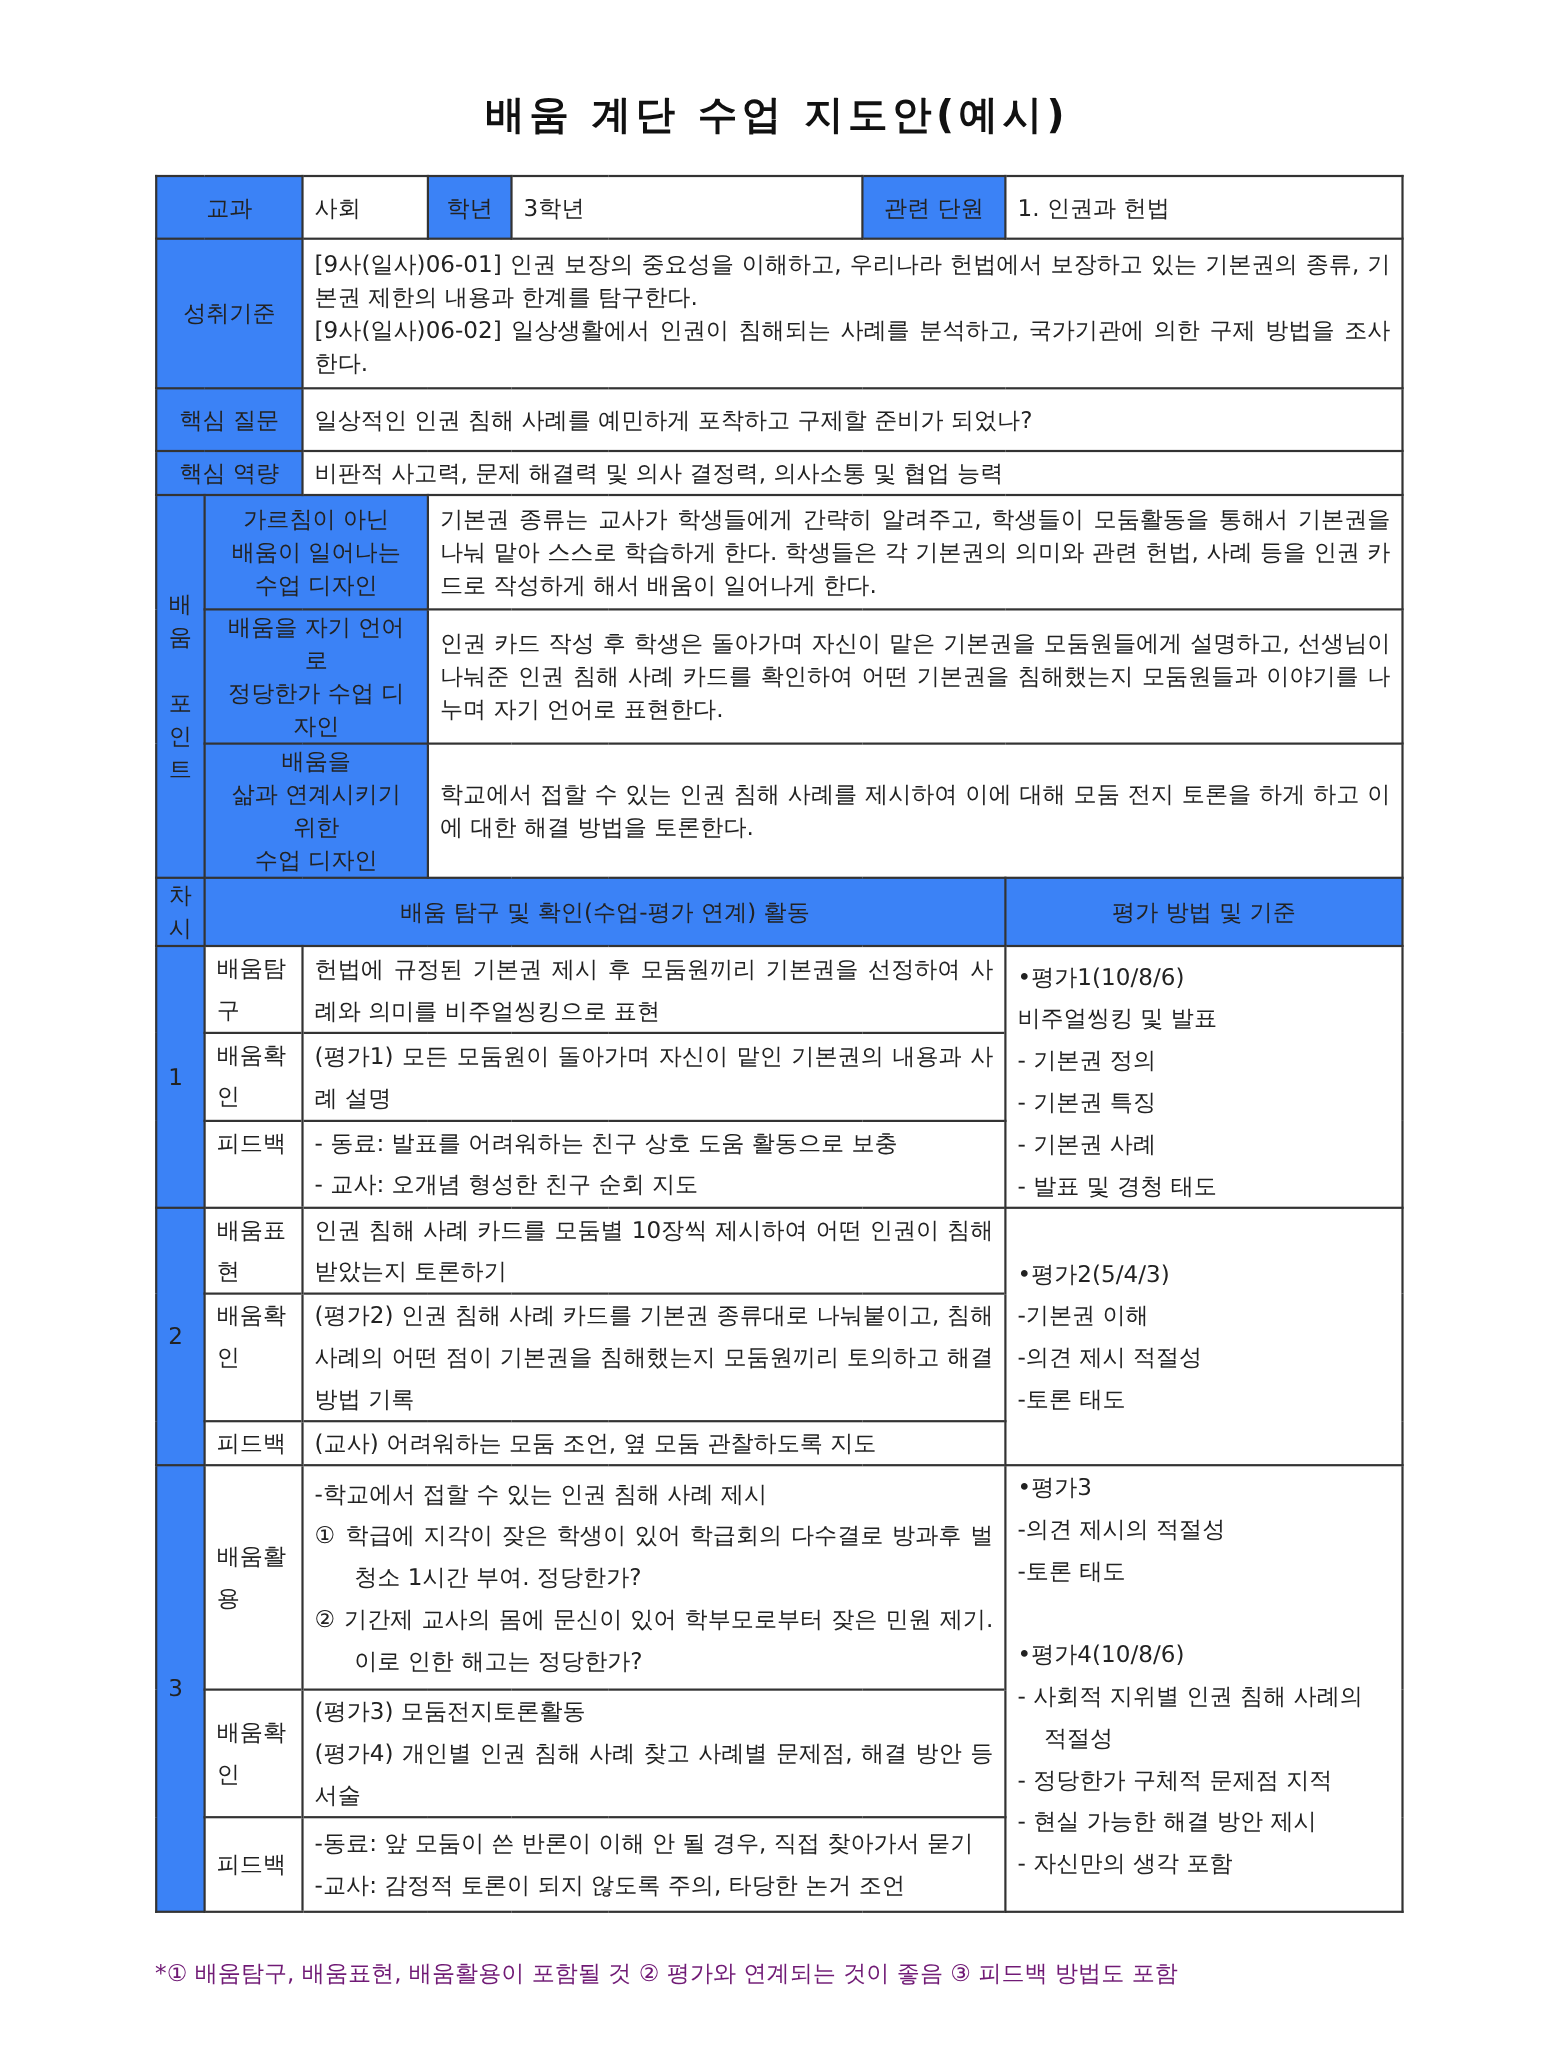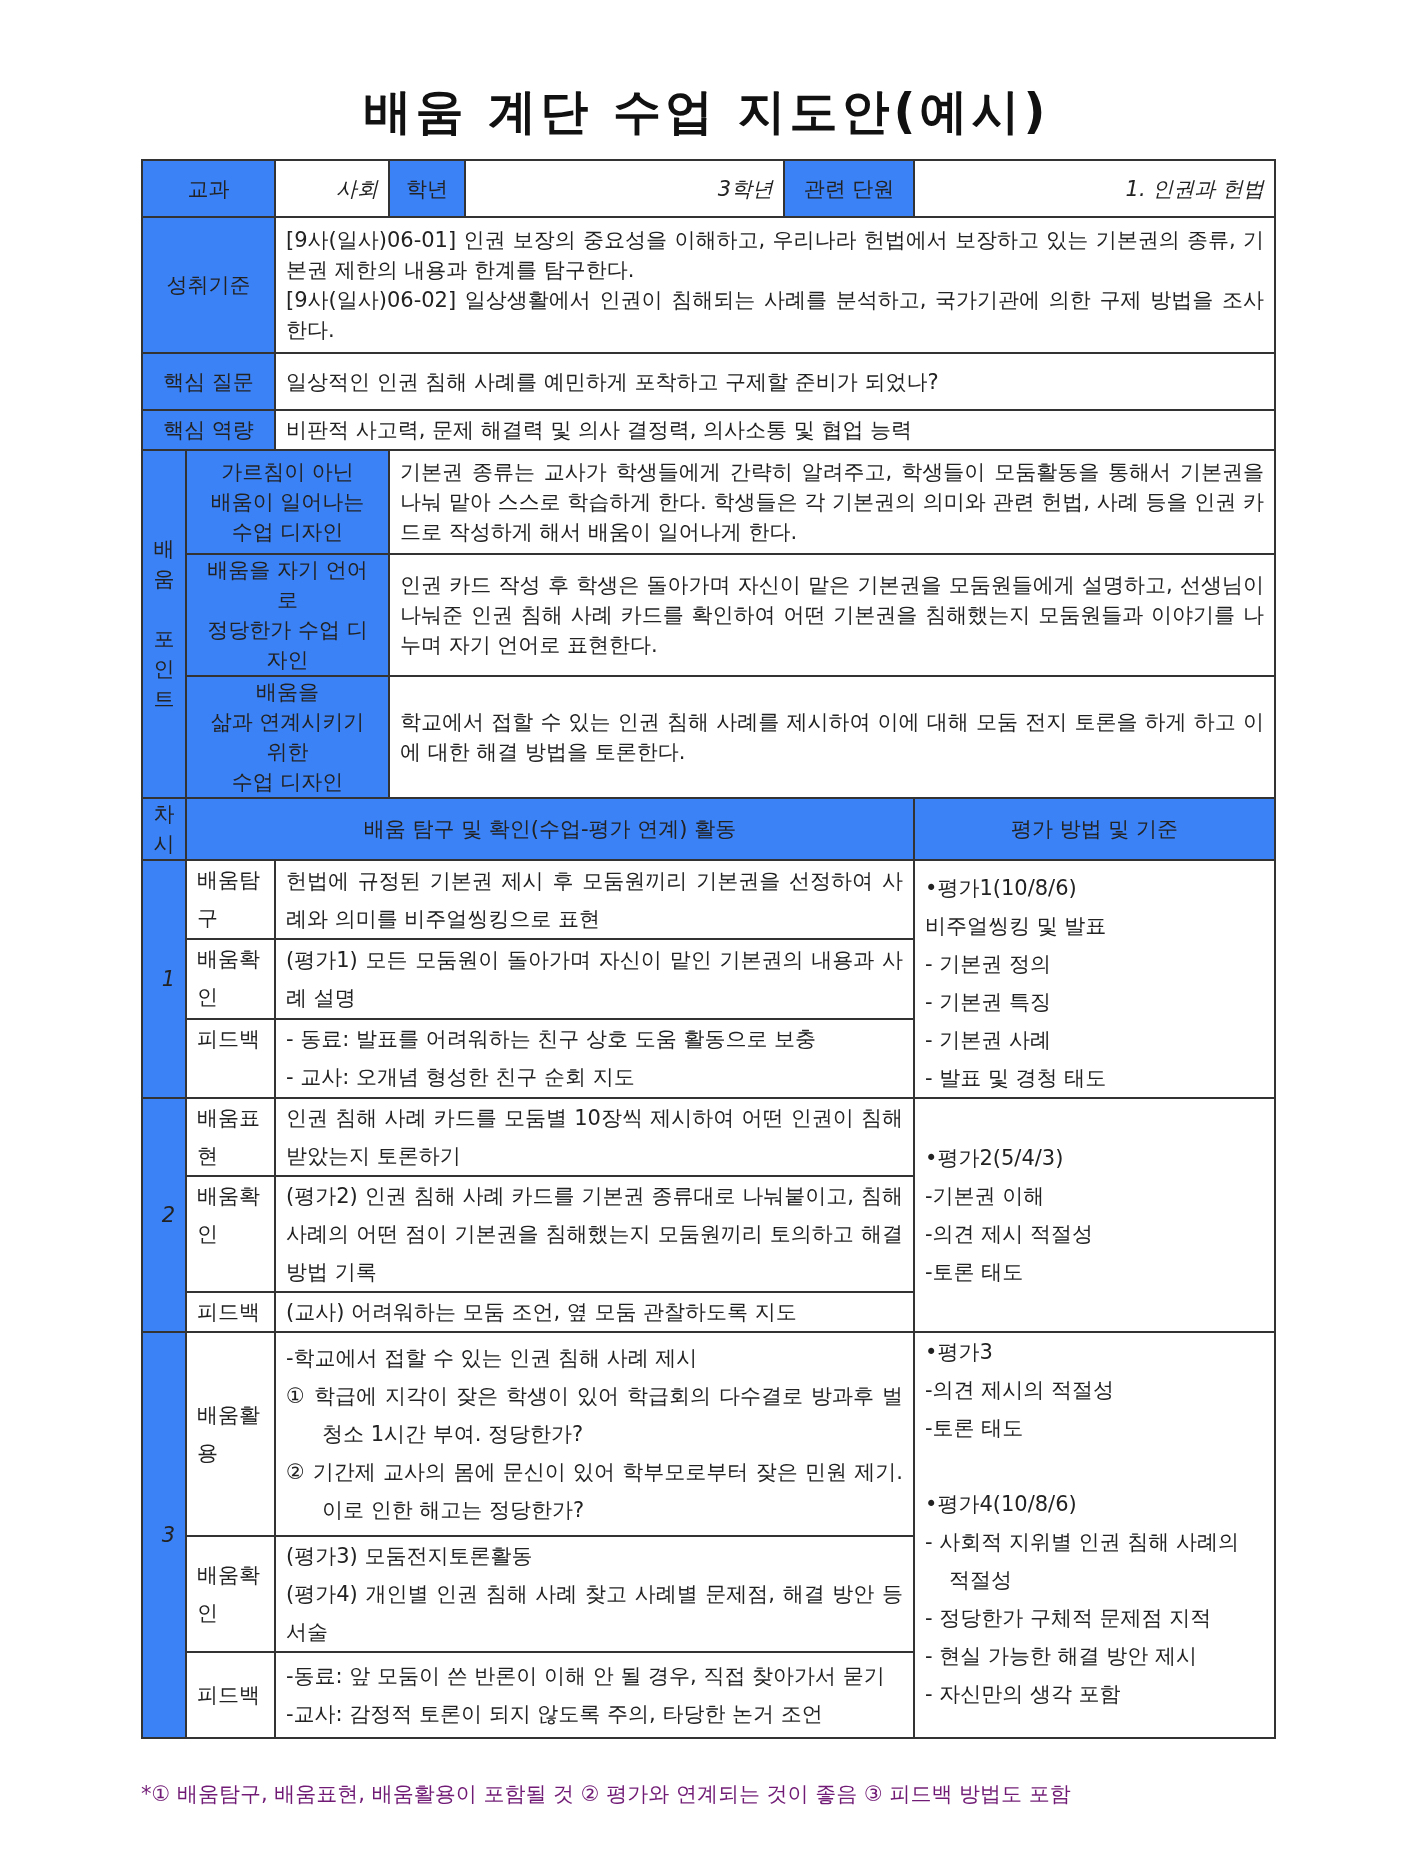--- a/index.html
+++ b/index.html
@@ -1,21 +1,21 @@
 <!DOCTYPE html>
 <html><head>
 <meta charset="utf-8">
 <style>
   html, body { margin:0; padding:0; background:#ffffff; }
   body { width:1413px; height:1869px; position:relative; font-family:"DejaVu Sans", sans-serif; color:#222; }
-  .title { position:absolute; left:0; top:80px; width:1413px; text-align:center; font-size:48px; font-weight:bold; letter-spacing:4px; color:#111; }
+  .title { position:absolute; left:0; top:80px; width:1413px; text-align:center; font-size:36px; font-weight:bold; letter-spacing:4px; color:#111; }
   table.main { position:absolute; left:141px; top:159px; width:1133px; border-collapse:collapse; table-layout:fixed; font-size:21px; }
   table.main td { border:2px solid #333; padding:0 10px; vertical-align:middle; line-height:30px; }
   .g { background:#3b82f6; text-align:center; }
-  .c { text-align:right;font-style:italic; }
+  .c { text-align:left; }
   .just { text-align:justify; }
   .vert { text-align:center; line-height:30px; padding:0 !important; }
   .dash-b { border-bottom:2px dotted #666 !important; }
   .dash-r { border-right:2px dotted #666 !important; }
   .indent { padding-left:36px; text-indent:-36px; }
   .footnote { position:absolute; left:141px; top:1780px; font-size:21px; color:#701a75; }
   .lh38 { line-height:38px !important; }
 </style>
 </head>
 <body>

